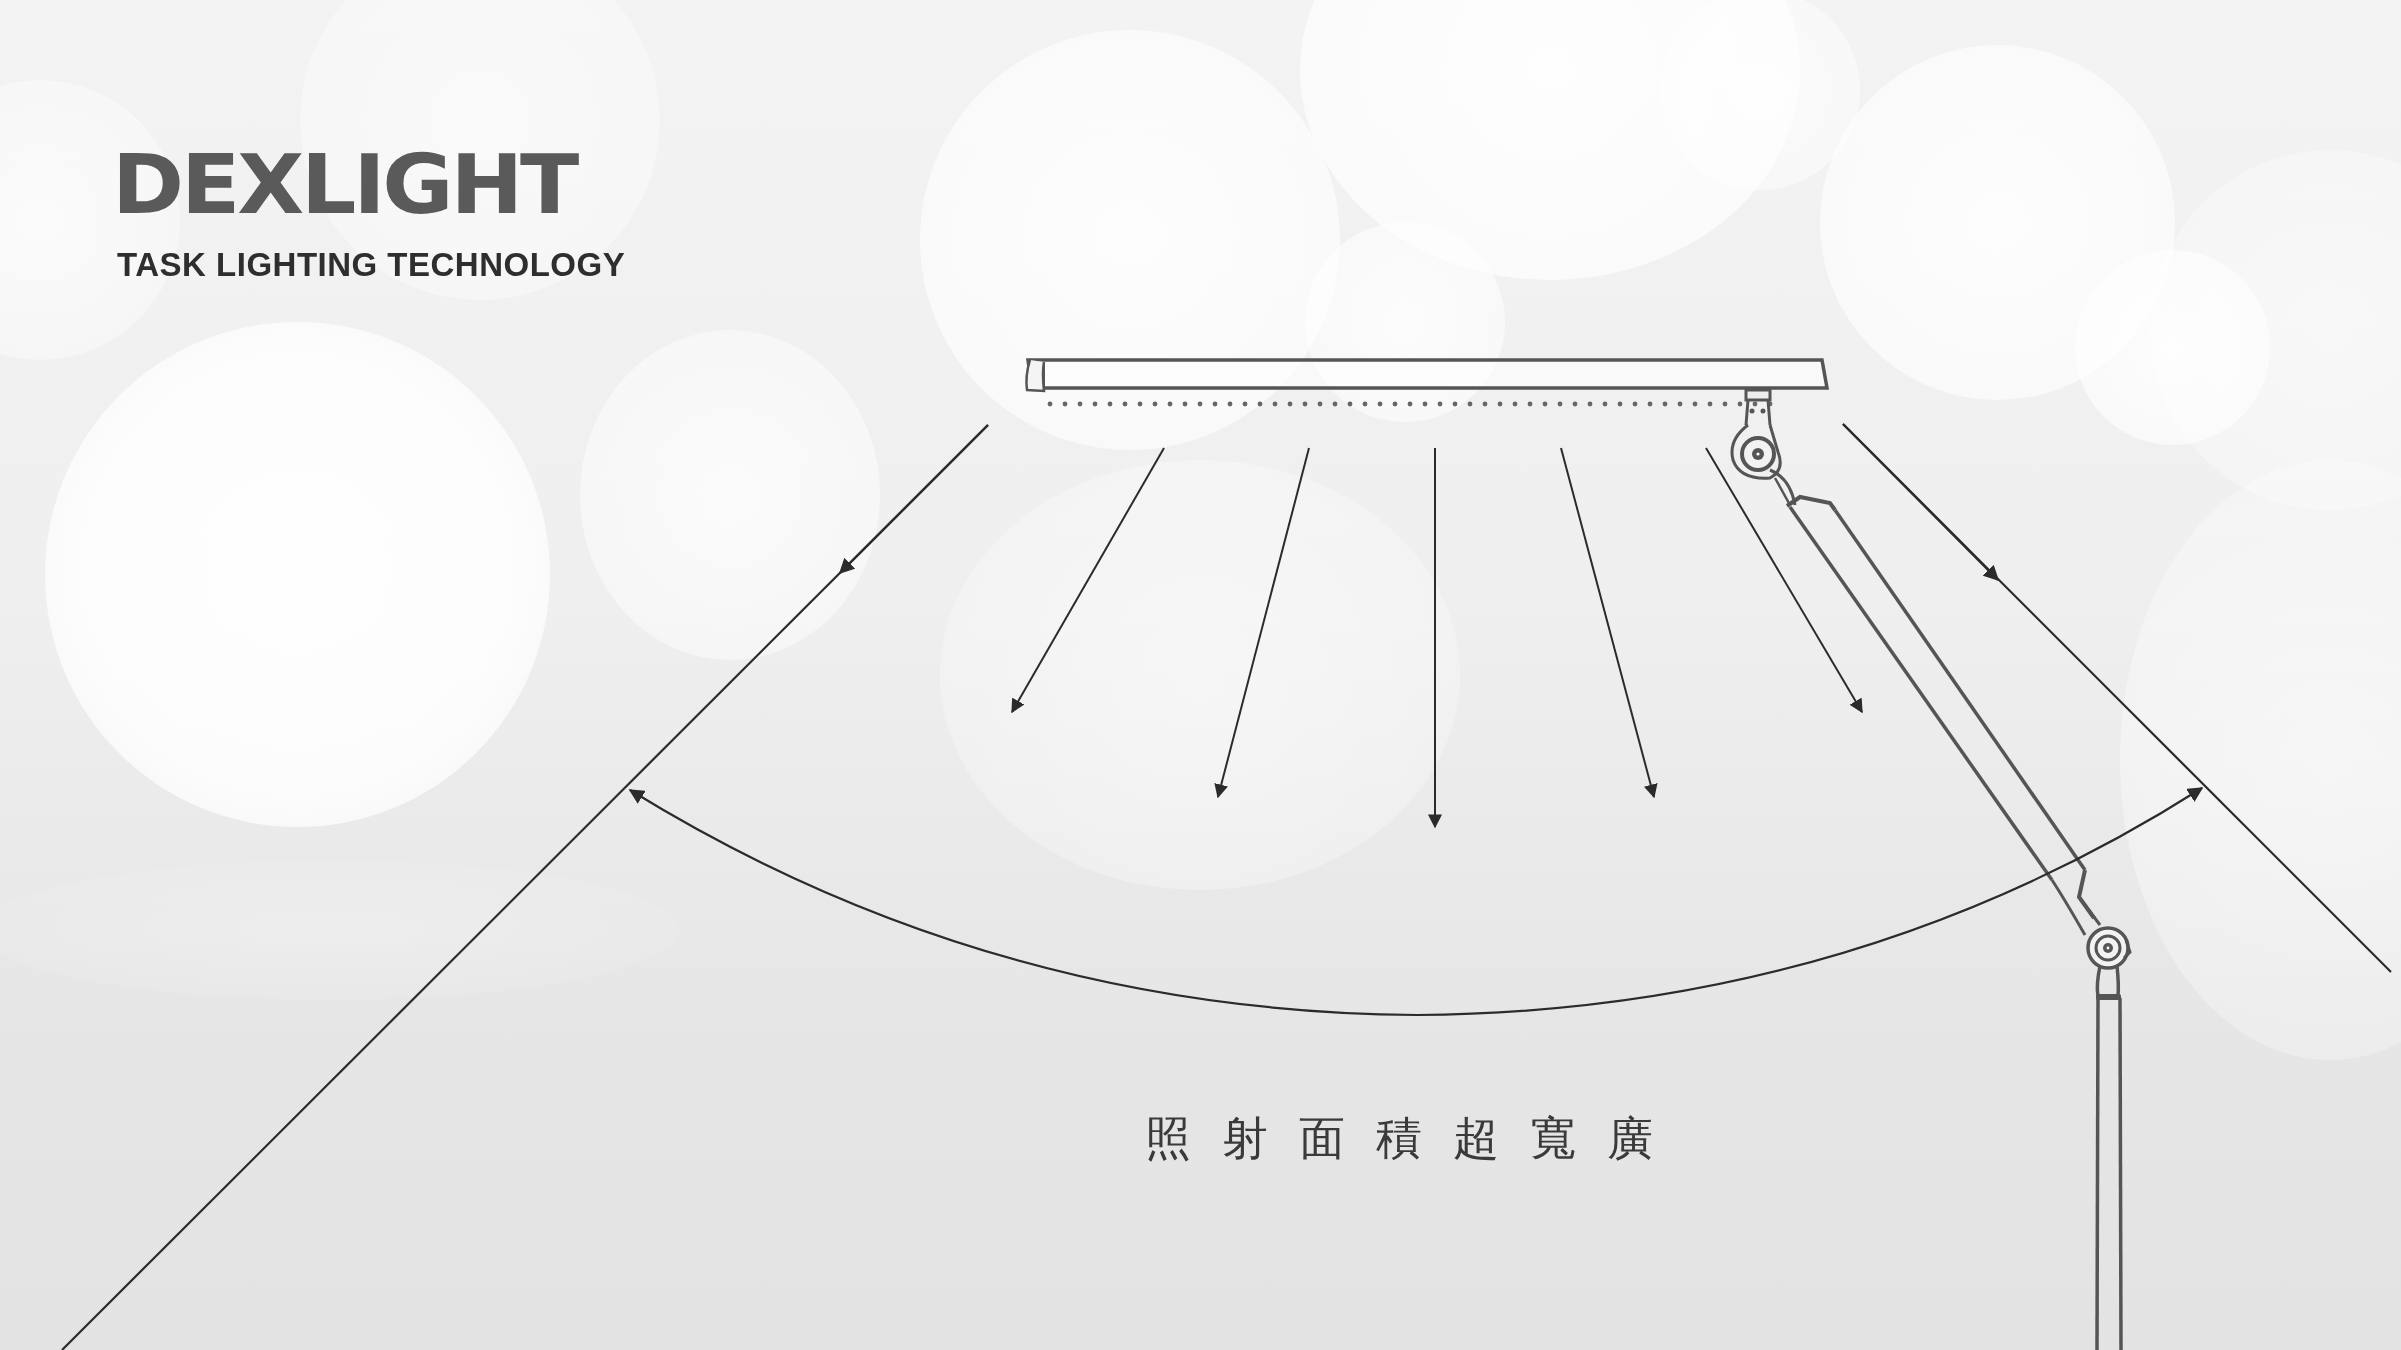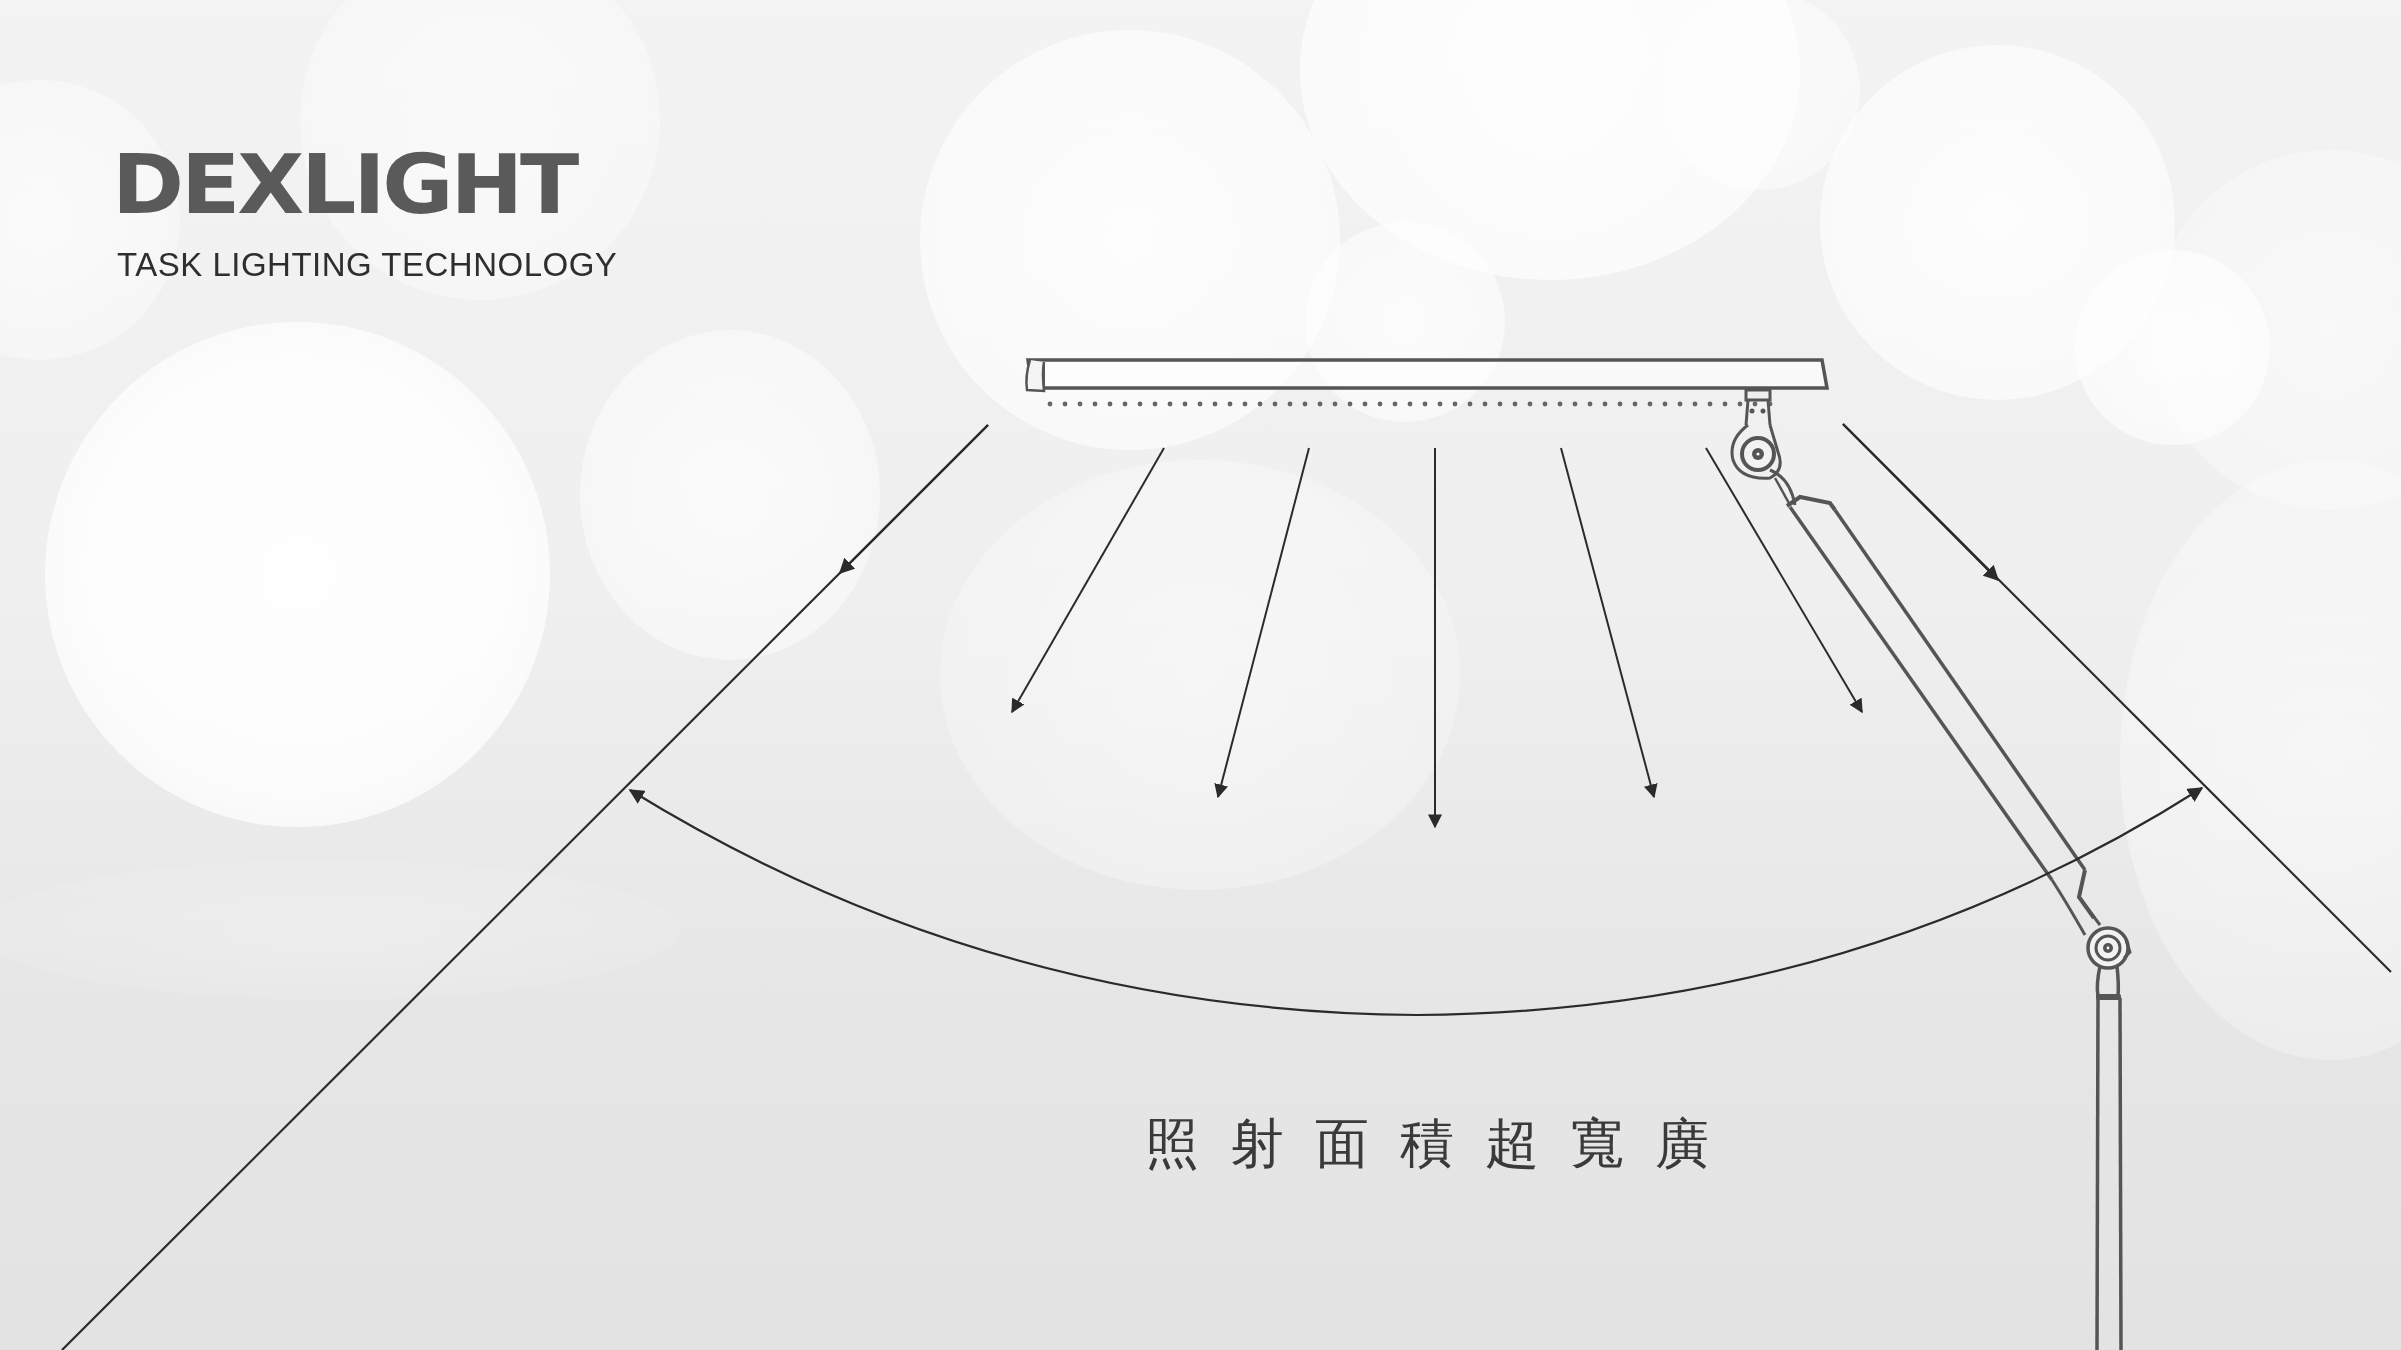--- a/index.html
+++ b/index.html
@@ -29,25 +29,26 @@
       transform-origin: left top;
     }
     .logo-tag {
       margin-top: 22px;
       font-family: "Liberation Sans", sans-serif;
       font-size: 33px;
       color: #2e2e2e;
       letter-spacing: 0.5px;
       white-space: nowrap;
       margin-left: 5px;
+      font-weight: bold;
     }
     .caption {
       position: absolute; left: 1145px; top: 1108px;
       font-family: "DejaVu Sans", sans-serif;
-      font-size: 54px;
+      font-size: 46px;
       font-weight: 300;
       color: #3a3a3a;
       letter-spacing: 31px;
       white-space: nowrap;
     }
     svg.diagram { position: absolute; left: 0; top: 0; }
   </style>
 </head>
 <body>
 

